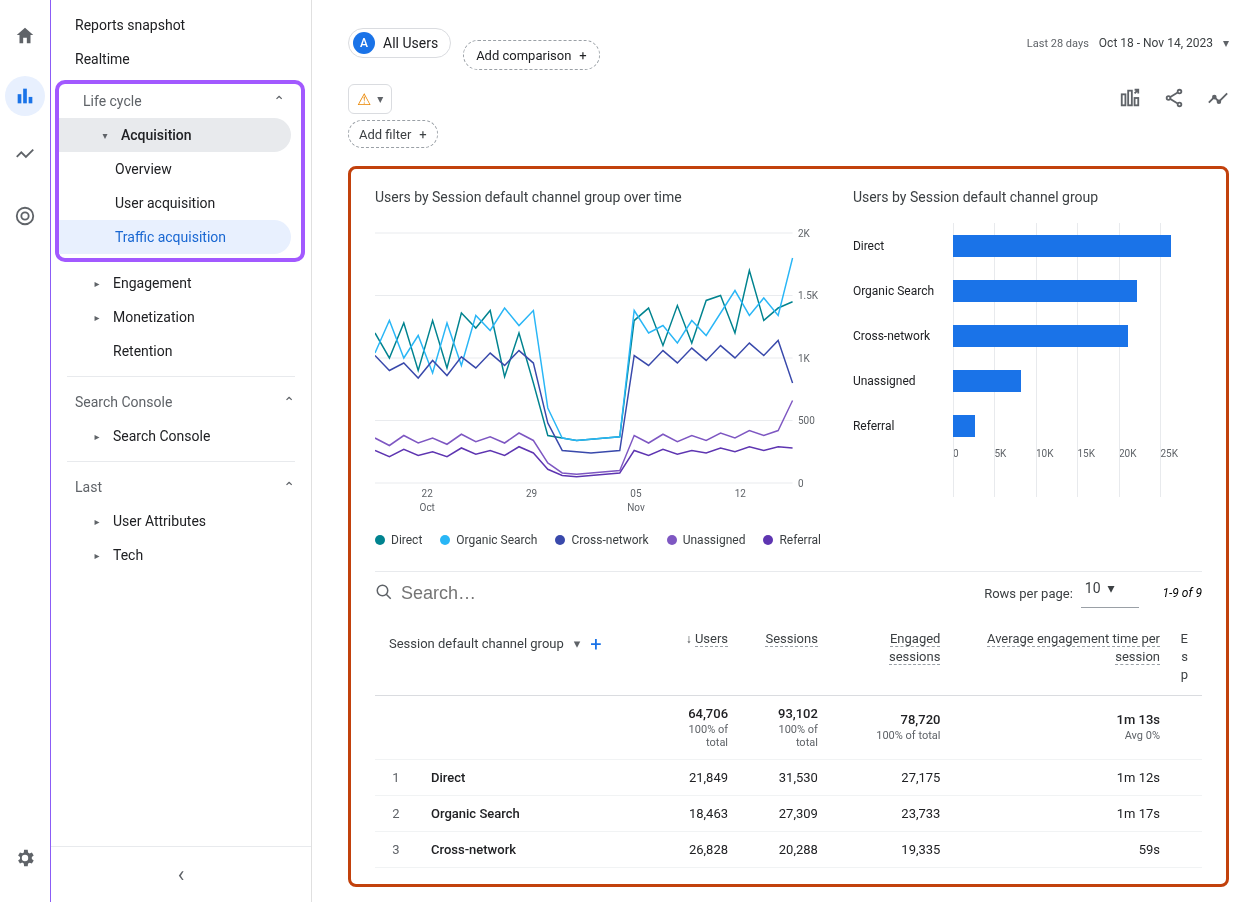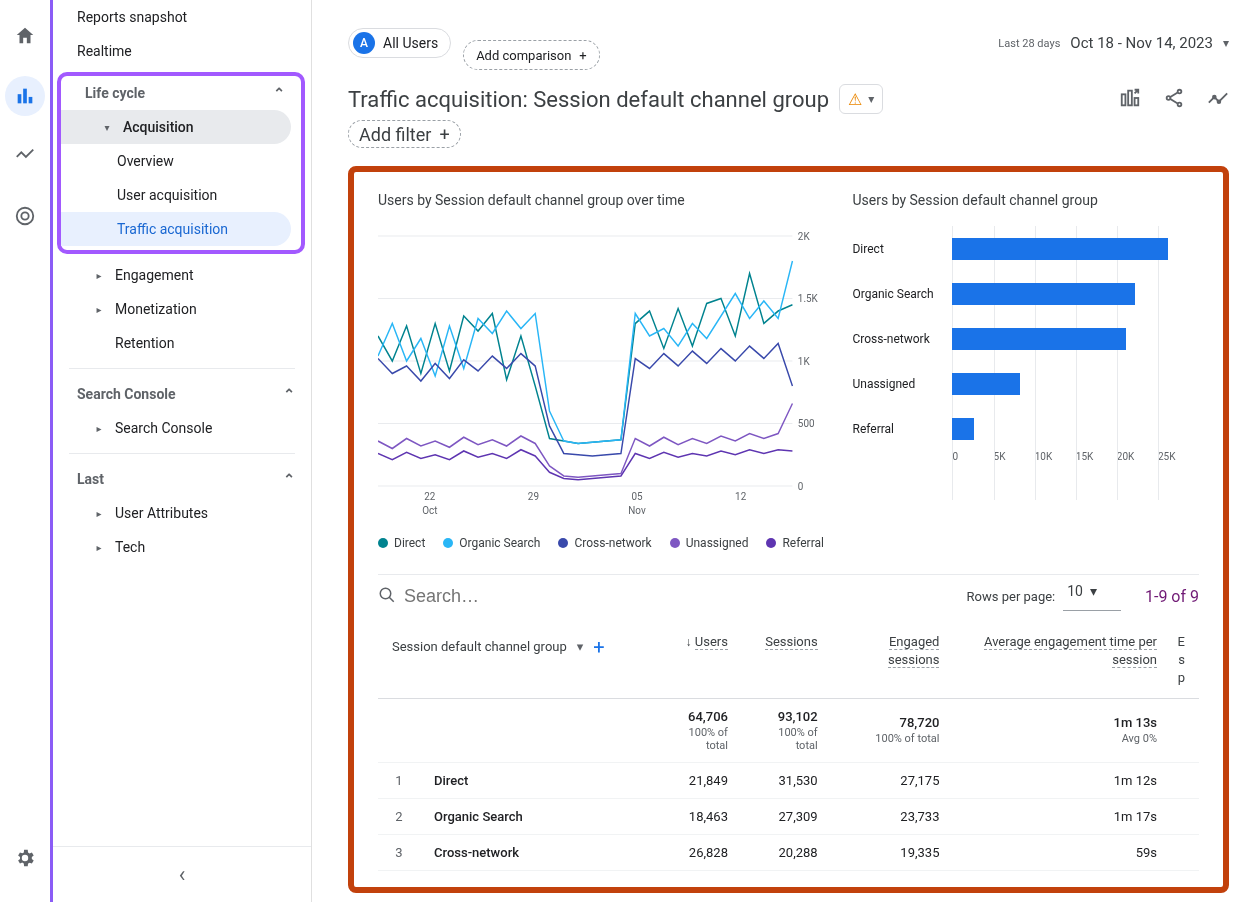--- a/index.html
+++ b/index.html
@@ -5,58 +5,58 @@
   * { box-sizing: border-box; margin: 0; padding: 0; }
   body { font-family: "Google Sans", Roboto, Arial, sans-serif; font-size: 14px; color: #202124; background: #fff; width: 1249px; height: 902px; overflow: hidden; position: relative; }
   
   
   .rail { position: absolute; left: 0; top: 0; width: 50px; height: 100%; background: #fff; display: flex; flex-direction: column; align-items: center; padding-top: 16px; gap: 20px; }
   .rail-icon { width: 40px; height: 40px; display: flex; align-items: center; justify-content: center; color: #5f6368; cursor: pointer; border-radius: 50%; }
   .rail-icon.active { background: #e8f0fe; color: #1a73e8; }
   .rail-settings { margin-top: auto; margin-bottom: 24px; }
 
   
-  .sidebar { position: absolute; left: 50px; top: 0; width: 262px; height: 100%; border-left: 3px solid #8b5cf6; border-right: 1px solid #e0e0e0; display:flex; flex-direction:column;}
+  .sidebar { position: absolute; left: 50px; top: 0; width: 262px; height: 100%; border-left: 1px solid #8b5cf6; border-right: 1px solid #e0e0e0; padding-top: 8px; display:flex; flex-direction:column;}
   .side-scroll { flex: 1; overflow:hidden; }
   .side-item { padding: 9px 16px 9px 24px; font-size: 14px; color: #202124; cursor: pointer; display:flex; align-items:center; gap:10px; }
-  .side-group { padding: 9px 16px 9px 24px; display:flex; align-items:center; justify-content:space-between; color:#5f6368; cursor: pointer; font-weight: bold; }
+  .side-group { padding: 9px 16px 9px 24px; display:flex; align-items:center; justify-content:space-between; color:#5f6368; cursor: pointer; }
   .side-divider { border-top:1px solid #e8eaed; margin: 8px 16px; }
   .side-sub { padding-left: 40px; }
   .side-subsub { padding-left: 56px; }
   .side-caret { width:12px; display:inline-flex; justify-content:center; color:#5f6368; font-size:10px; }
   .side-acq { background:#e8eaed; border-radius:0 20px 20px 0; margin-right:10px; font-weight:500;}
   .side-active { color:#1967d2; background:#e8f0fe; border-radius:0 20px 20px 0; margin-right:10px;}
   .highlight-box { border: 4px solid #a259ff; border-radius: 10px; margin: 4px 6px 4px 4px; padding-bottom:4px;}
   .sidebar-footer { height:56px; display:flex; align-items:center; justify-content:center; border-top:1px solid #e8eaed;}
   .chevron-left { font-size: 22px; color:#5f6368; cursor:pointer;}
 
   
   .main { position:absolute; left:312px; top:0; right:0; height:100%; padding: 16px 20px 0 36px; overflow:hidden;}
   .chipbar { display:flex; align-items:center; gap:12px; margin-bottom: 14px; }
   .chip { display:inline-flex; align-items:center; gap:8px; height:30px; padding: 0 12px; border:1px solid #dadce0; border-radius:16px; cursor:pointer; font-size:13px; background:#fff;}
   .chip-dashed { border:1px dashed #9aa0a6;margin-top:24px;}
   .chip-a { height:30px; display:inline-flex; align-items:center; border:1px solid #dadce0; border-radius:16px; padding-right:12px; background:#fff;}
   .badge-A { width:22px; height:22px; border-radius:50%; background:#1a73e8; color:#fff; display:inline-flex; align-items:center; justify-content:center; font-size:12px; margin:4px 8px 4px 4px; font-weight:500;}
   .spacer { flex:1; }
   .date-range { display:flex; align-items:center; gap:10px; color:#3c4043;}
   .date-prefix { font-size:11px; color:#5f6368;}
-  .date-text { font-size:15px; }
+  .date-text { font-size:12px; }
   .dd-arrow { color:#5f6368; font-size:12px; }
 
   .title-row { display:flex; align-items:center; gap:10px; margin-bottom:6px; }
   .page-title { font-size:22px; font-weight:400; color:#3c4043; }
   .warn-chip { border:1px solid #dadce0; border-radius:6px; height:30px; display:inline-flex; align-items:center; padding:0 8px; gap:6px; cursor:pointer;}
   .warn-tri { color:#ea8600; font-size:16px;}
   .title-actions { margin-left:auto; display:flex; gap:22px; color:#5f6368; }
   .title-actions span { cursor:pointer; }
 
   .filter-row { margin-bottom:18px; }
-  .filter-chip { display:inline-flex; align-items:center; gap:8px; height:28px; padding:0 10px; border:1px dashed #9aa0a6; border-radius:14px; font-size:18px; color:#3c4043; cursor:pointer;}
-
-  .card { border:6px solid #c2410c; border-radius:8px; padding:20px 24px 16px; }
+  .filter-chip { display:inline-flex; align-items:center; gap:8px; height:28px; padding:0 10px; border:1px dashed #9aa0a6; border-radius:14px; font-size:13px; color:#3c4043; cursor:pointer;}
+
+  .card { border:3px solid #c2410c; border-radius:8px; padding:20px 24px 16px; }
 
   .charts { display:flex; gap:24px; }
   .chart-left { flex:1.3; }
   .chart-right { flex:1; }
   .chart-title { font-size:14px; color:#3c4043; margin-bottom:18px; }
 
   .linechart { position:relative; height:300px; }
   .linechart svg { width:100%; height:100%; }
   .y-tick { font-size:11px; fill:#5f6368; text-anchor:start;}
   .x-tick { font-size:11px; fill:#5f6368; text-anchor:middle;}
@@ -75,21 +75,21 @@
   .bar-axis span { flex:1; font-size:10px; color:#5f6368; text-align:left;}
   .bar-grid-container { position:relative; }
   .bar-grid { position:absolute; top:0; bottom:26px; left:100px; right:0; display:flex; pointer-events:none;}
   .bar-grid div { flex:1; border-left:1px solid #e8eaed;}
 
   .table-controls { display:flex; align-items:center; margin-top:24px; padding: 6px 0; border-top:1px solid #e8eaed;}
   .search-icon { color:#5f6368; margin-right:8px;}
   .search-input { border:none; outline:none; font-size:18px; color:#5f6368; flex:1;}
   .rows-per { font-size:13px; color:#3c4043; display:flex; align-items:center; gap:8px; margin-right:24px;}
   .rows-select { border:none; border-bottom:1px solid #9aa0a6; font-size:14px; padding:2px 24px 11px 4px; cursor:pointer; background:transparent; position:relative;}
-  .pager { font-size:16px; color:#701a75; }
+  .pager { font-size:12px; color:#000000;font-style:italic; }
 
   table.data { width:100%; border-collapse:collapse; margin-top:6px; font-size:13px;}
   table.data th { text-align:right; padding:10px 14px; font-weight:400; color:#3c4043; border-bottom:1px solid #dadce0; vertical-align:top; line-height:1.4; }
   table.data th.first { text-align:left; width:320px; }
   table.data th .underline { border-bottom:1px dashed #9aa0a6; }
   table.data td { text-align:right; padding:10px 14px; border-bottom:1px solid #f1f3f4; }
   table.data td.first { text-align:left; font-weight:500; }
   table.data td.idx { text-align:center; width:42px; color:#5f6368; font-weight:400;}
   .dim-picker { display:inline-flex; align-items:center; gap:10px; }
   .plus-blue { color:#1a73e8; font-size:20px; font-weight:400; cursor:pointer;}
@@ -218,21 +218,20 @@
     </div>
     <div class="spacer"></div>
     <div class="date-range">
       <span class="date-prefix">Last 28 days</span>
       <span class="date-text">Oct 18 - Nov 14, 2023</span>
       <span class="dd-arrow">▾</span>
     </div>
   </div>
 
   <div class="title-row">
-    <h1 class="page-title">Traffic acquisition: Session default channel group</h1>
     <div class="warn-chip">
       <span class="warn-tri">⚠</span>
       <span class="dd-arrow">▾</span>
     </div>
     <div class="title-actions">
       <span>
         <svg class="icon" viewBox="0 0 24 24" fill="none" stroke="currentColor" stroke-width="2">
             <rect x="3" y="8" width="4" height="12"></rect>
             <rect x="10" y="4" width="4" height="16"></rect>
             <rect x="17" y="12" width="4" height="8"></rect>

